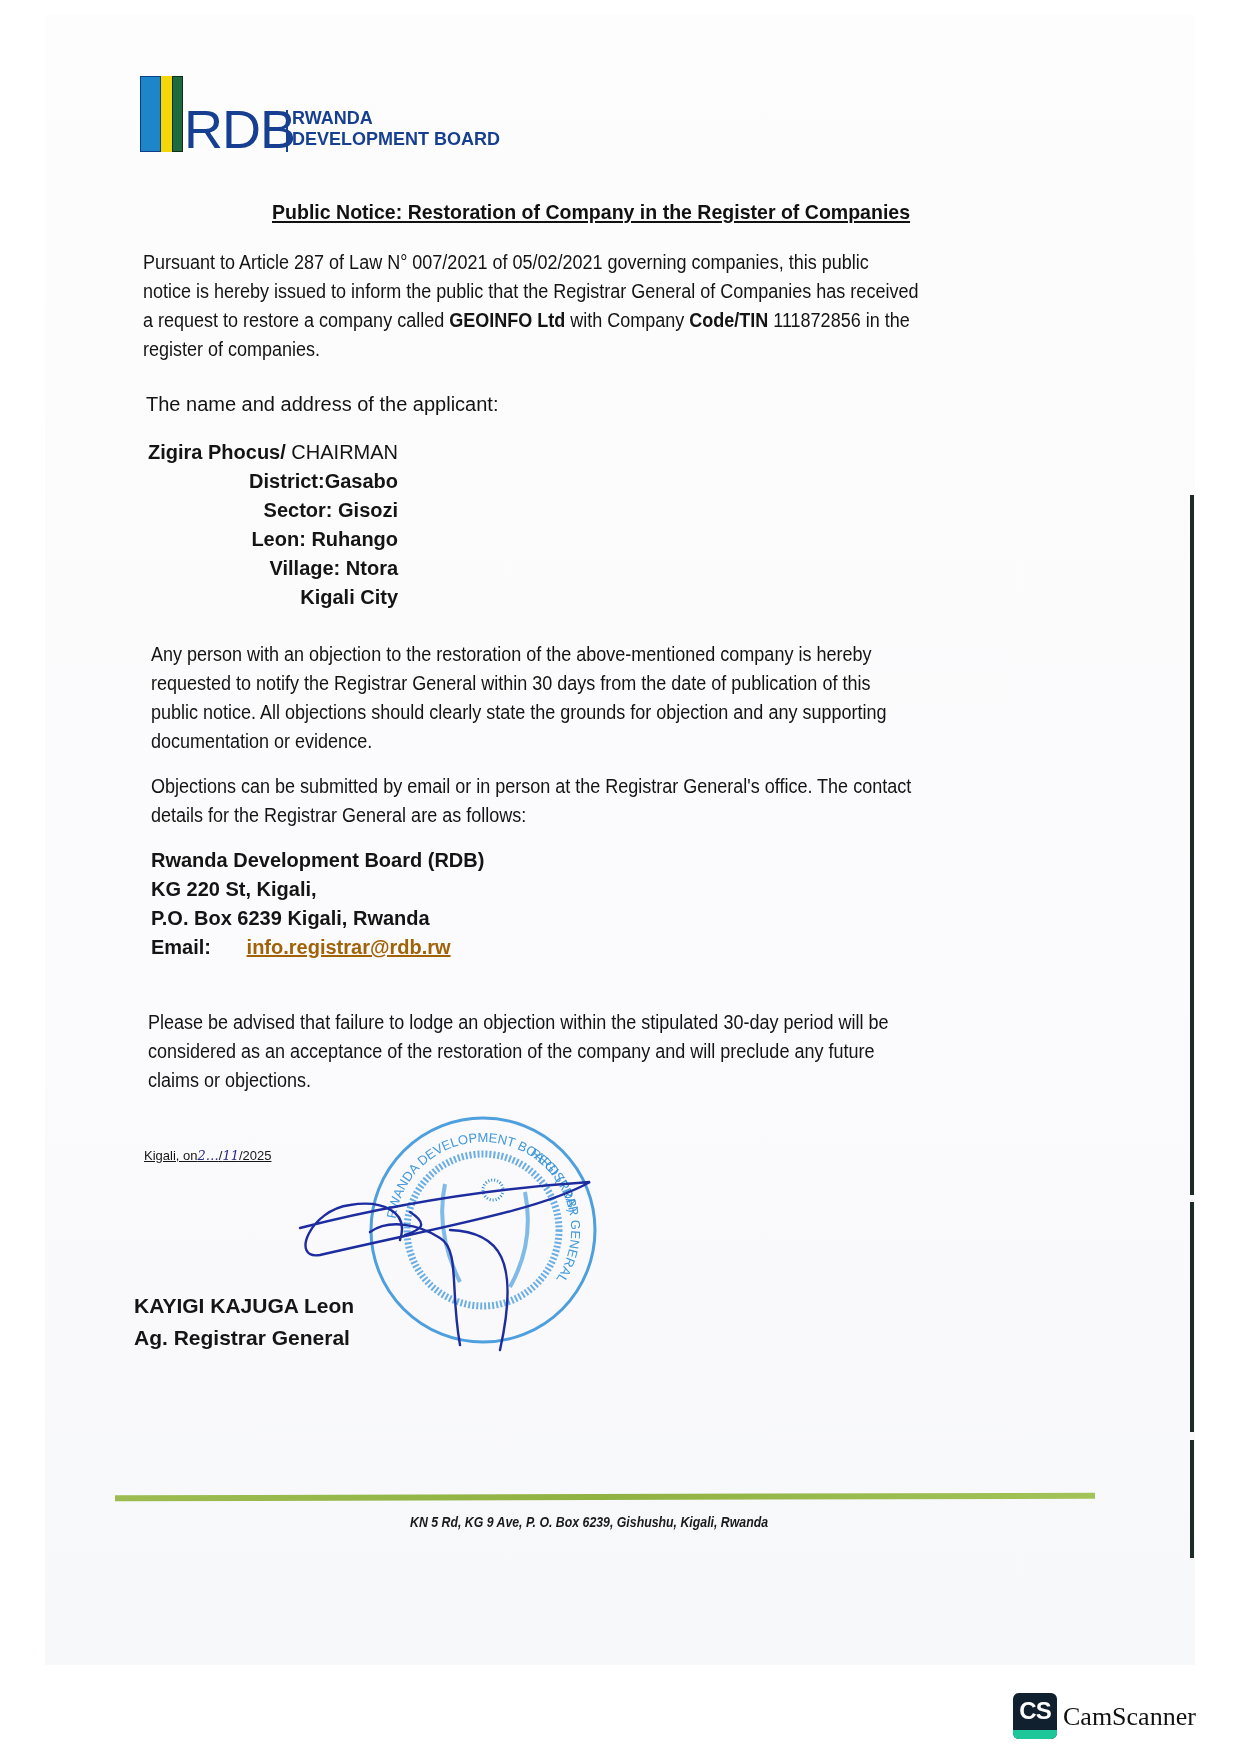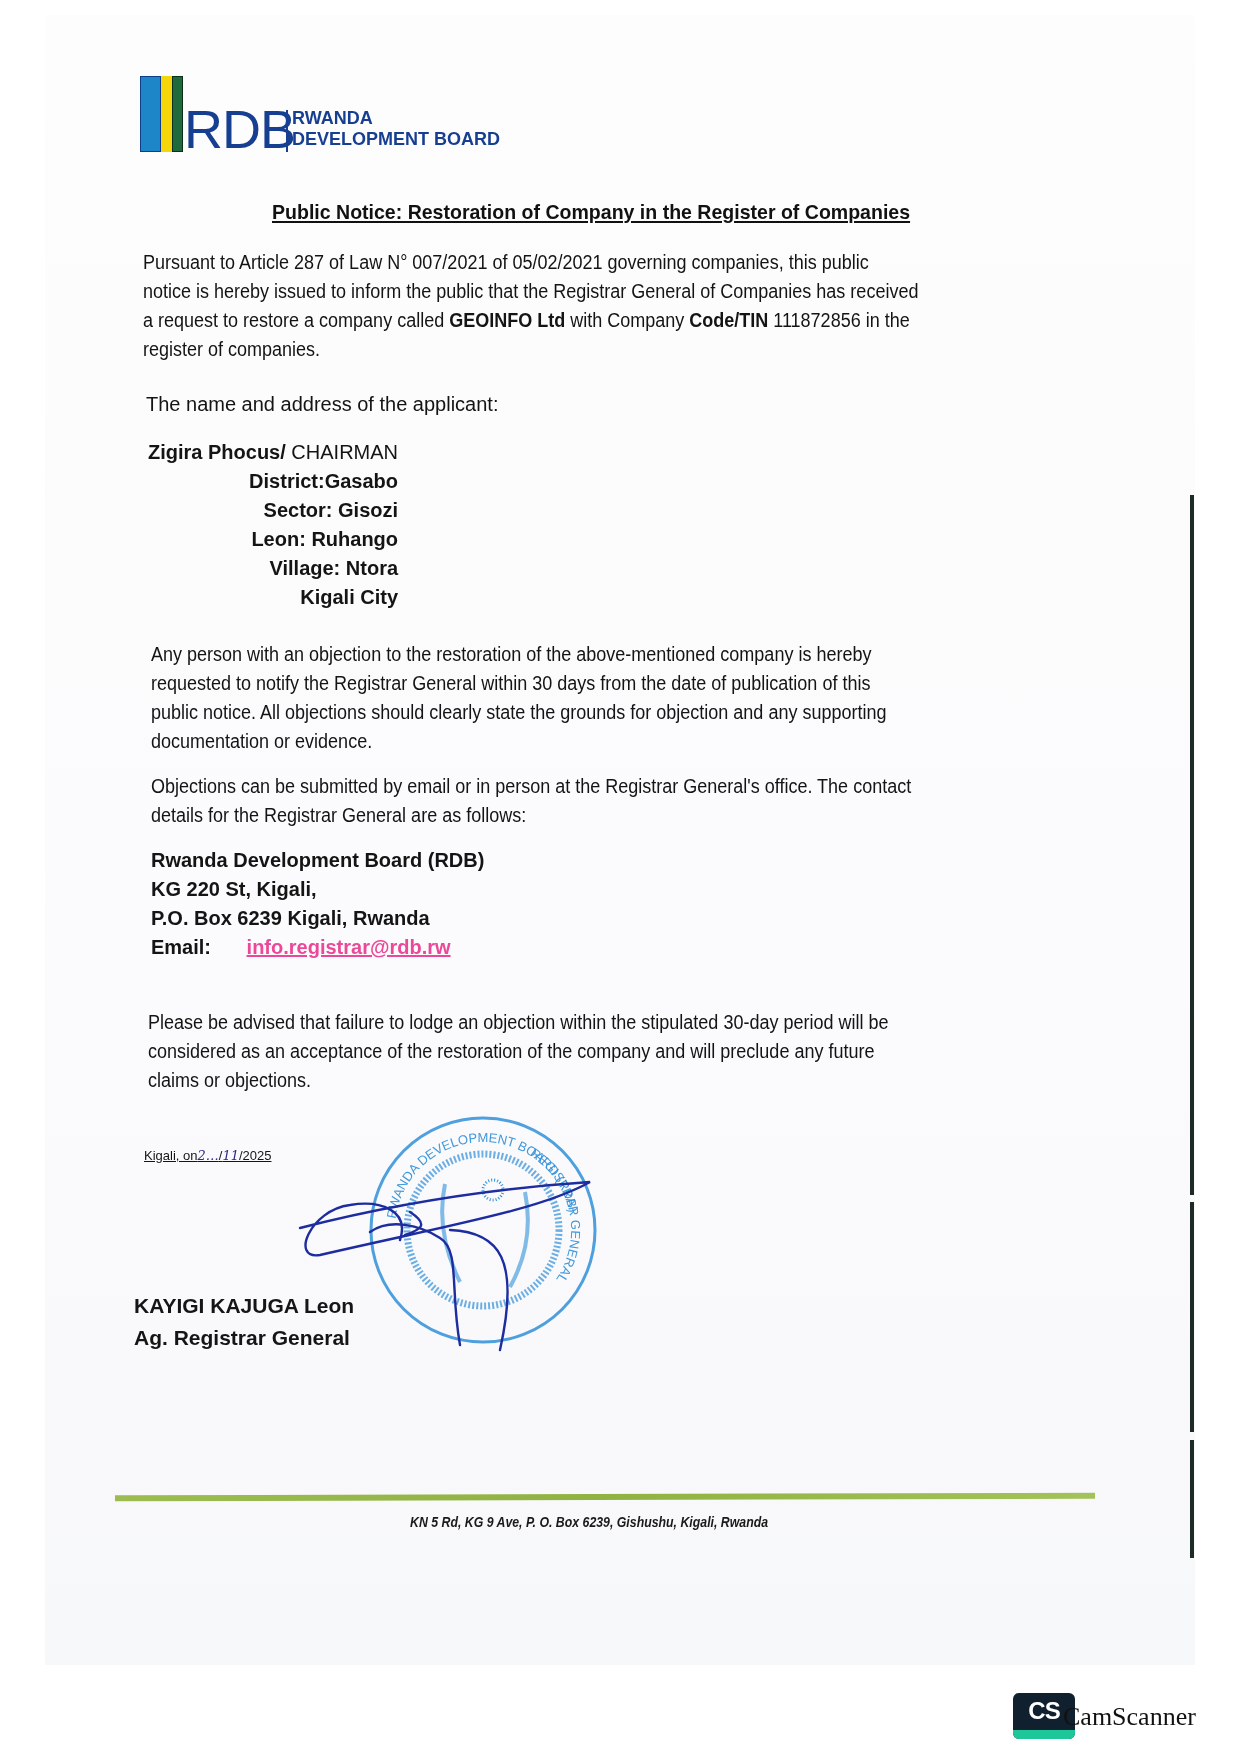--- a/index.html
+++ b/index.html
@@ -49,41 +49,41 @@
   .ln { display: block; white-space: nowrap; }
   .b { font-weight: bold; }
 
   .para1 { left: 143px; top: 248px; width: 940px; }
   .applicant-intro { left: 146px; top: 390px; }
   .applicant { left: 148px; top: 438px; text-align: right; }
   .objection { left: 151px; top: 640px; width: 940px; }
   .submission { left: 151px; top: 772px; }
   .contact { left: 151px; top: 846px; }
   .advised { left: 148px; top: 1008px; }
-  .email-link { color: #ec4899; text-decoration: underline; padding-left: 30px; }
+  .email-link { color: #a16207; text-decoration: underline; padding-left: 30px; }
 
   .date-line { position: absolute; left: 144px; top: 1148px; font-size: 13px; white-space: nowrap; text-decoration: underline; }
   .date-hand { font-family: "DejaVu Serif", serif; font-style: italic; color: #2a2a8a; }
 
   .stamp { position: absolute; left: 365px; top: 1112px; width: 236px; height: 236px; }
   .signature { position: absolute; left: 290px; top: 1170px; width: 320px; height: 200px; }
 
   .signer { position: absolute; left: 134px; top: 1290px; font-size: 21px; line-height: 32px; font-weight: bold; }
 
   .footer-line {
     position: absolute; left: 115px; top: 1494px; width: 980px; height: 6px;
     background: linear-gradient(90deg, #9cbc52, #8fb241 50%, #a3c35a);
     transform: rotate(-0.15deg);
   }
   .footer-address {
     position: absolute; left: 410px; top: 1514px; font-size: 14px; font-weight: bold; font-style: italic;
     white-space: nowrap; color: #1a1a1a; transform: scaleX(0.88); transform-origin: left top;
   }
 
-  .cs-badge { position: absolute; left: 1013px; top: 1693px; width: 62px; height: 46px; border-radius: 6px; overflow: hidden; background: #10202f; }
+  .cs-badge { position: absolute; left: 1013px; top: 1693px; width: 44px; height: 46px; border-radius: 6px; overflow: hidden; background: #10202f; }
   .cs-badge .cs-teal { position: absolute; left: 0; bottom: 0; width: 100%; height: 9px; background: #1ec79a; }
   .cs-badge .cs-text { position: absolute; left: 0; top: 4px; width: 100%; text-align: center; color: #fff; font-weight: bold; font-size: 24px; font-family: "Liberation Sans", sans-serif; letter-spacing: -1px; }
   .cs-name { position: absolute; left: 1063px; top: 1702px; font-family: "Liberation Serif", serif; font-size: 26px; color: #111; }
 </style>
 </head>
 <body>
 
 <div class="page-scan"></div>
 <div class="edge-line edge-1"></div>
 <div class="edge-line edge-2"></div>

